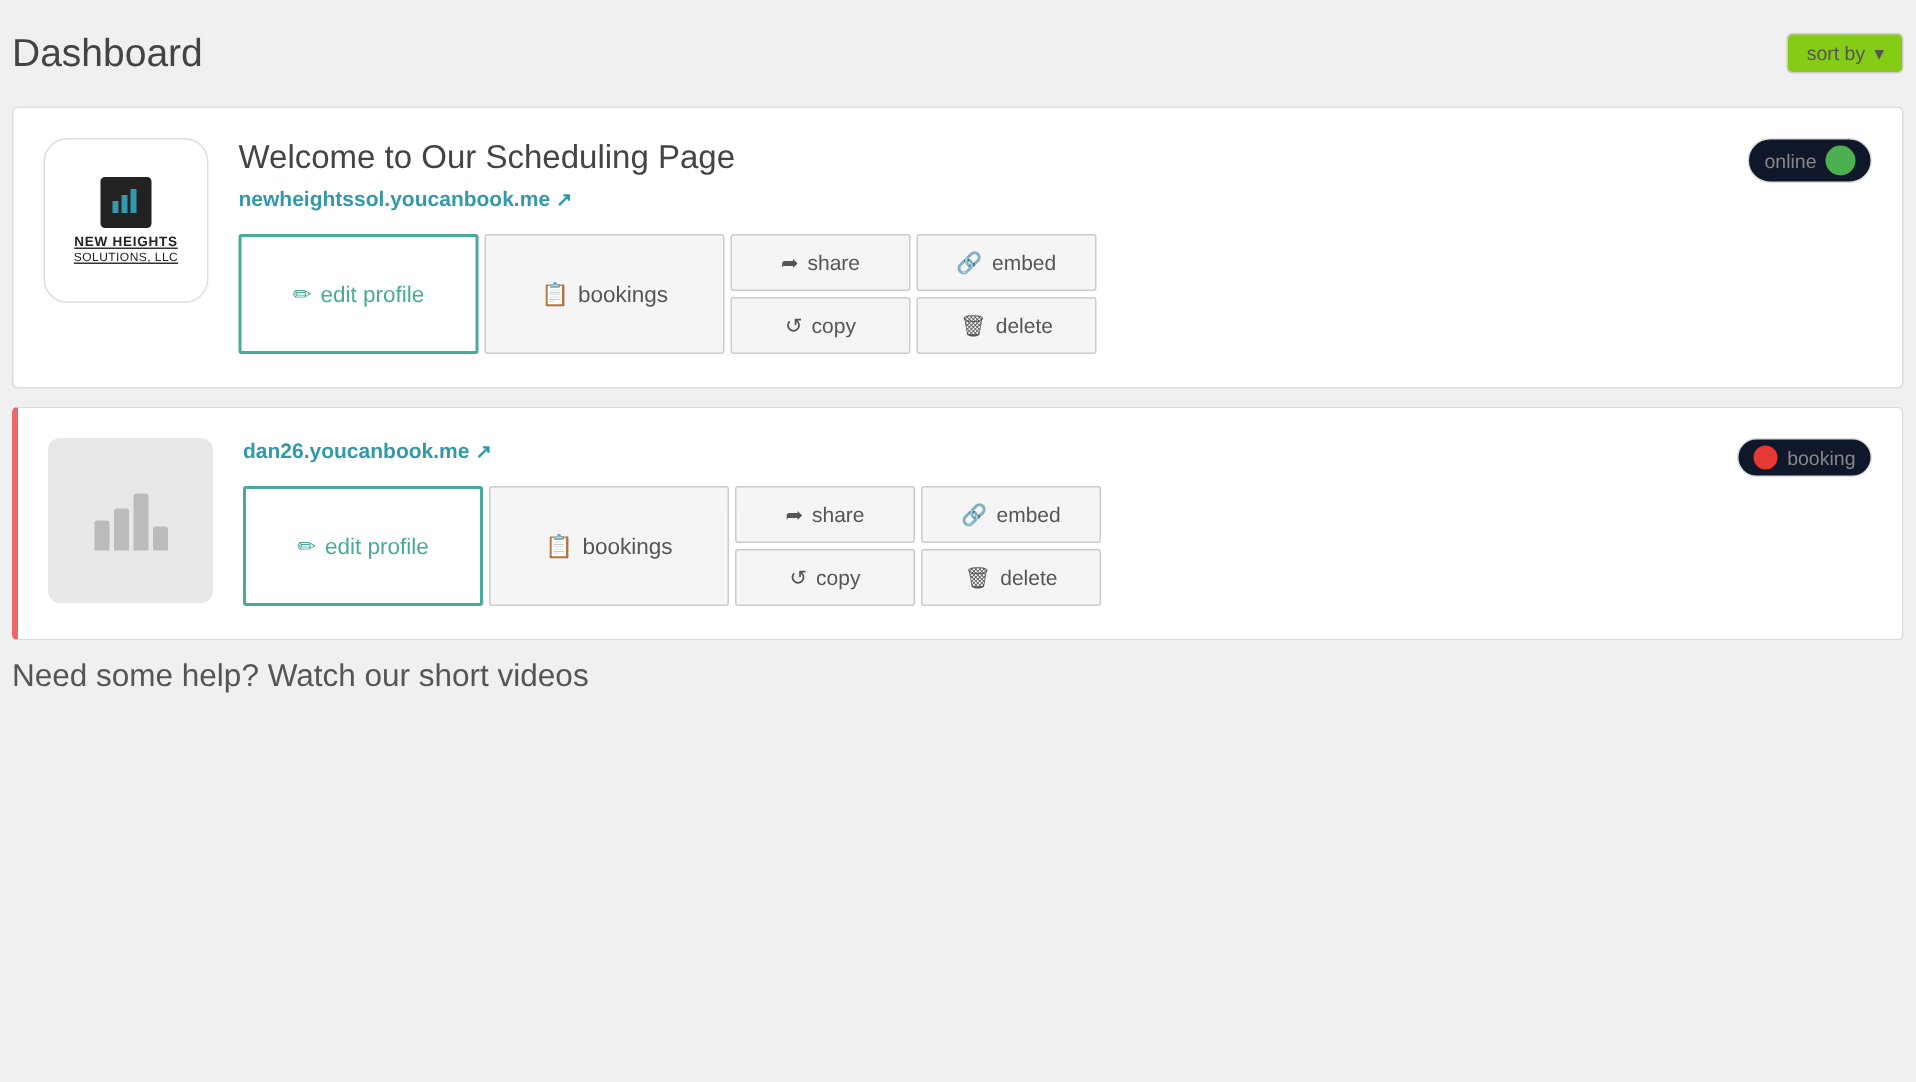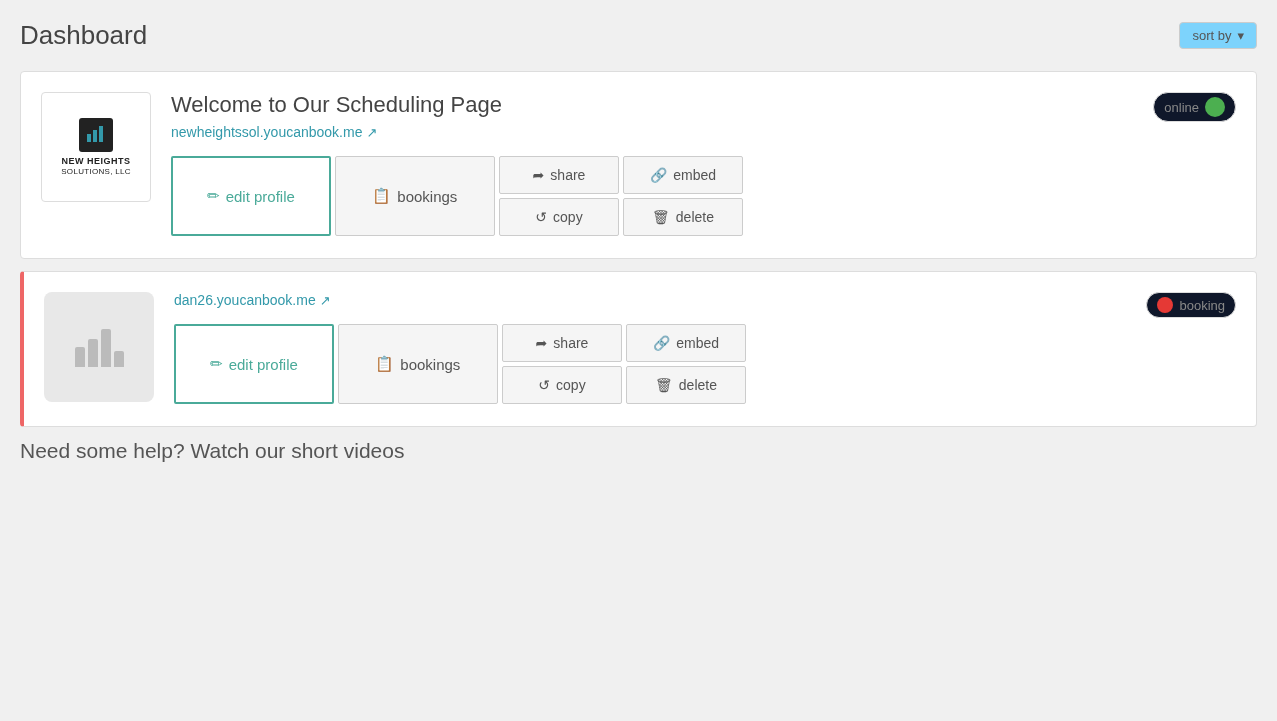--- a/index.html
+++ b/index.html
@@ -6,41 +6,41 @@
     body {
       font-family: -apple-system, BlinkMacSystemFont, 'Segoe UI', Arial, sans-serif;
       background: #f0f0f0;
       color: #333;
       font-size: 14px;
     }
 
     .page-wrapper {
       max-width: 1277px;
       margin: 0 auto;
-      padding: 20px 20px;
+      padding: 20px 8px;
     }
 
     .header {
       display: flex;
       justify-content: space-between;
       align-items: center;
       margin-bottom: 20px;
     }
 
     .page-title {
       font-size: 26px;
       font-weight: 300;
       color: #444;
     }
 
     .sort-btn {
       display: flex;
       align-items: center;
       gap: 6px;
-      background: #7dd3fc;
+      background: #84cc16;
       border: 1px solid #ccc;
       border-radius: 4px;
       padding: 5px 12px;
       cursor: pointer;
       font-size: 13px;
       color: #555;
     }
 
     
     .profile-card {
@@ -81,20 +81,21 @@
     }
 
     .profile-url {
       color: #3399aa;
       font-size: 14px;
       text-decoration: none;
       display: flex;
       align-items: center;
       gap: 4px;
       margin-bottom: 16px;
+      font-weight: bold;
     }
 
     .action-btn {
       display: flex;
       align-items: center;
       gap: 6px;
       padding: 10px 20px;
       border: 1px solid #ccc;
       background: #f5f5f5;
       cursor: pointer;
@@ -190,26 +191,27 @@
       margin-top: 10px;
     }
 
     
     .brand-logo {
       width: 110px;
       height: 110px;
       flex-shrink: 0;
       background: #fff;
       border: 1px solid #ddd;
-      border-radius: 4px;
+      border-radius: 16px;
       display: flex;
       flex-direction: column;
       align-items: flex-end;
       justify-content: center;
       padding: 8px;
+      text-decoration: underline;
     }
 
     .brand-logo-inner {
       width: 100%;
       height: 100%;
       display: flex;
       flex-direction: column;
       align-items: center;
       justify-content: center;
       gap: 4px;

